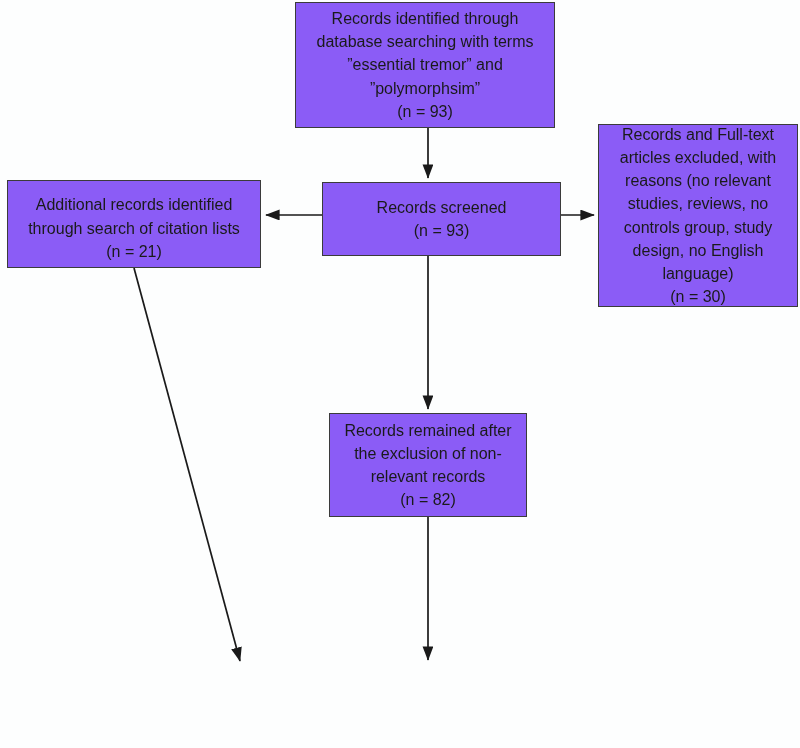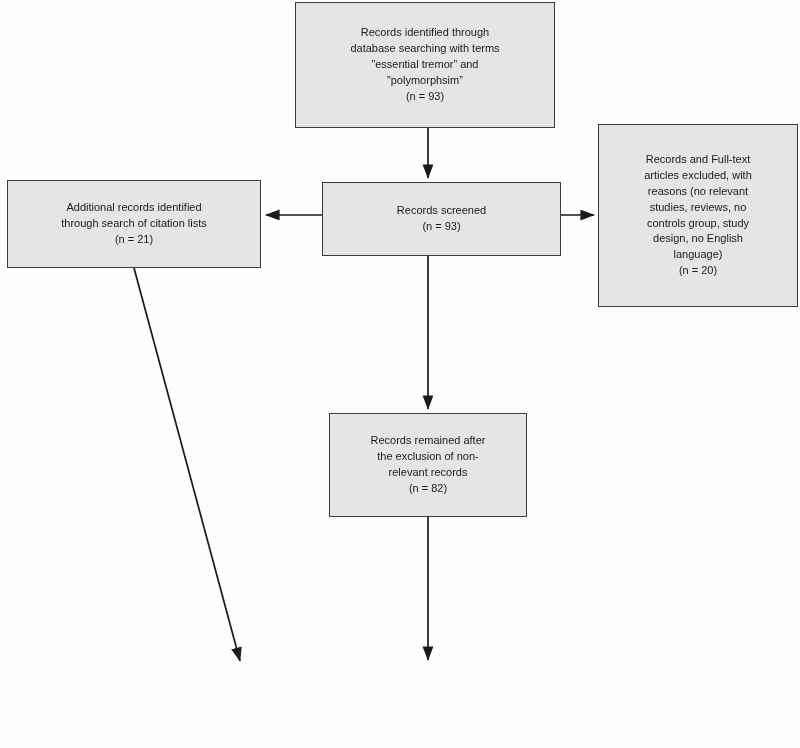--- a/index.html
+++ b/index.html
@@ -20,39 +20,39 @@
     left: 0;
     top: 0;
     width: 800px;
     height: 748px;
     pointer-events: none;
   }
   .node {
     position: absolute;
     box-sizing: border-box;
     border: 1.6px solid #3b3b3b;
-    background: #e5e5e5;
+    background: #8b5cf6;
     display: flex;
     align-items: center;
     justify-content: center;
     text-align: center;
     color: #1a1a1a;
-    font-size: 11px;
+    font-size: 16px;
     line-height: 1.45;
     padding: 4px 8px;
     z-index: 2;
   }
   .node .label {
     white-space: pre-line;
     display: block;
     width: 100%;
   }
   
   #node-identified { left: 295px; top: 2px;   width: 260px; height: 126px; }
-  #node-additional { left: 7px;   top: 180px; width: 254px; height: 88px;  }
+  #node-additional { left: 7px;   top: 180px; width: 254px; height: 88px; align-items: flex-end;  }
   #node-screened   { left: 322px; top: 182px; width: 239px; height: 74px;  }
   #node-excluded   { left: 598px; top: 124px; width: 200px; height: 183px; }
   #node-remained   { left: 329px; top: 413px; width: 198px; height: 104px; }
   #node-included   { left: 329px; top: 664px; width: 198px; height: 80px;  }
 </style>
 </head>
 <body>
 
 <div id="canvas">
 
@@ -108,21 +108,21 @@
   </div>
 
   <div class="node" id="node-excluded">
     <span class="label">Records and Full-text
 articles excluded, with
 reasons (no relevant
 studies, reviews, no
 controls group, study
 design, no English
 language)
-(n = 20)</span>
+(n = 30)</span>
   </div>
 
   <div class="node" id="node-remained">
     <span class="label">Records remained after
 the exclusion of non-
 relevant records
 (n = 82)</span>
   </div>
 
 

